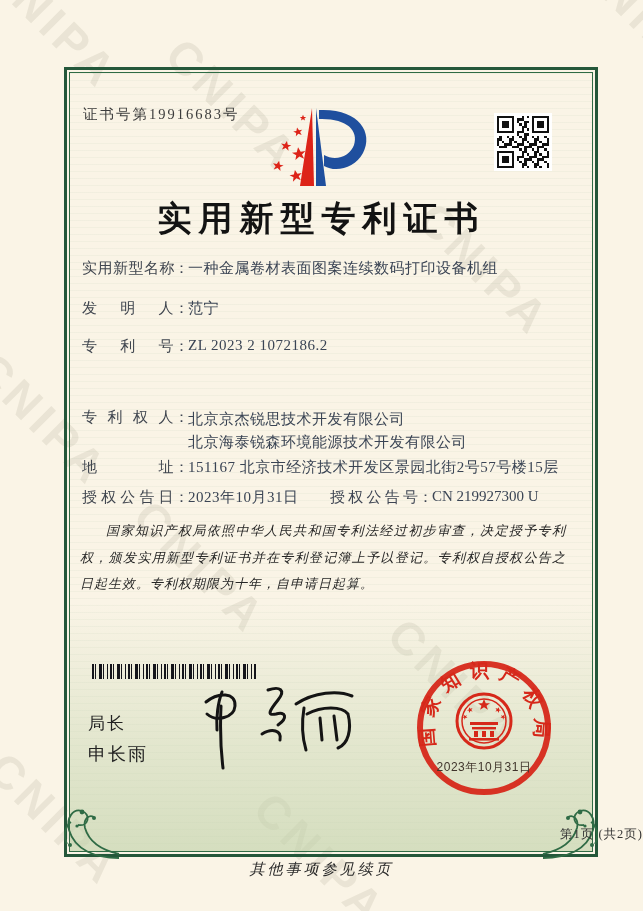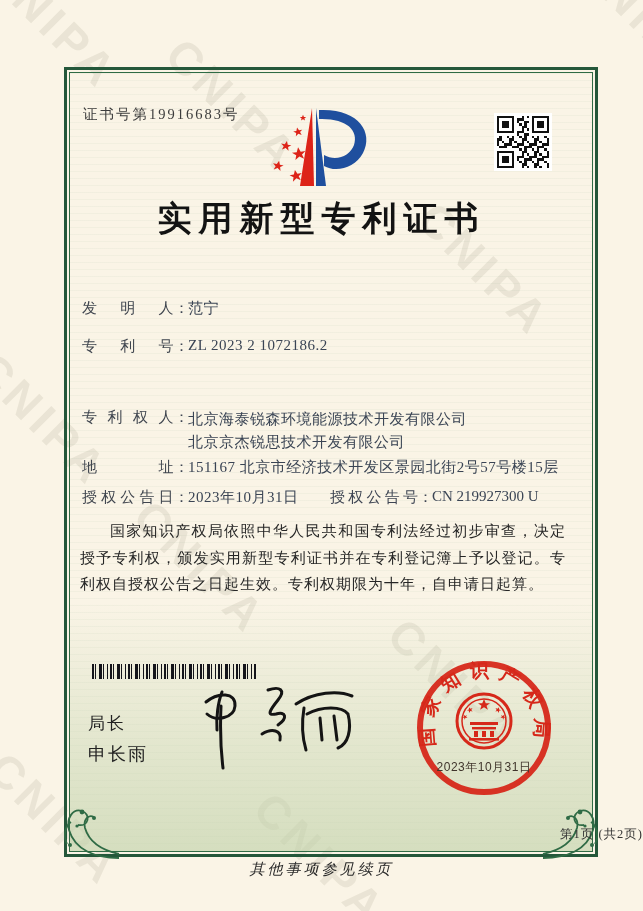--- a/index.html
+++ b/index.html
@@ -41,22 +41,22 @@
          white-space:nowrap;}
   .flabel{display:inline-block;width:92px;text-align:justify;text-align-last:justify;
           color:#40464f;vertical-align:top;}
   .colon{display:inline-block;width:14px;vertical-align:top;}
   .fvalue{display:inline-block;vertical-align:top;color:#3a4454;}
   .fvalue .line{display:block;line-height:23px;}
   .field2{position:absolute;left:330px;font-size:15px;color:#3e4553;white-space:nowrap;}
   .flabel2{display:inline-block;width:88px;text-align:justify;text-align-last:justify;}
 
   
-  .body-text{position:absolute;left:80px;top:518px;width:486px;font-size:15px;
-             line-height:26.5px;color:#262626;letter-spacing:1px;
+  .body-text{position:absolute;left:80px;top:518px;width:486px;font-size:13px;
+             line-height:26.5px;color:#262626;font-style:italic;letter-spacing:1px;
              text-align:justify;}
   .body-text p{margin:0;text-indent:2em;}
 
   .barcode{position:absolute;left:92px;top:664px;width:165px;height:15px;
      background:
       repeating-linear-gradient(90deg,#15151a 0 2px,rgba(0,0,0,0) 2px 3px,
         #15151a 3px 4px,rgba(0,0,0,0) 4px 7px,#15151a 7px 10px,rgba(0,0,0,0) 10px 11px,
         #15151a 11px 12px,rgba(0,0,0,0) 12px 15px,#15151a 15px 16px,rgba(0,0,0,0) 16px 18px);}
 
   .sig-title{position:absolute;left:88px;top:712px;font-size:17px;color:#222;
@@ -260,28 +260,31 @@
       <rect x="20" y="11" width="1" height="1" fill="#111"></rect>
       <rect x="20" y="14" width="1" height="1" fill="#111"></rect>
       <rect x="20" y="15" width="1" height="1" fill="#111"></rect>
       <rect x="20" y="16" width="1" height="1" fill="#111"></rect>
       <rect x="20" y="19" width="1" height="1" fill="#111"></rect>
       <rect x="20" y="20" width="1" height="1" fill="#111"></rect>
     </svg>
 
   <div class="title">实用新型专利证书</div>
 
+  <div class="field" style="top:259px">
+    <span class="flabel">实用新型名称</span><span class="colon">：</span><span class="fvalue">一种金属卷材表面图案连续数码打印设备机组</span>
+  </div>
   <div class="field" style="top:299px">
     <span class="flabel">发明人</span><span class="colon">：</span><span class="fvalue">范宁</span>
   </div>
   <div class="field" style="top:337px">
     <span class="flabel">专利号</span><span class="colon">：</span><span class="fvalue">ZL 2023 2 1072186.2</span>
   </div>
   <div class="field" style="top:408px">
-    <span class="flabel">专利权人</span><span class="colon">：</span><span class="fvalue"><span class="line">北京海泰锐森环境能源技术开发有限公司</span><span class="line">北京京杰锐思技术开发有限公司</span></span>
+    <span class="flabel">专利权人</span><span class="colon">：</span><span class="fvalue"><span class="line">北京京杰锐思技术开发有限公司</span><span class="line">北京海泰锐森环境能源技术开发有限公司</span></span>
   </div>
   <div class="field" style="top:458px">
     <span class="flabel">地址</span><span class="colon">：</span><span class="fvalue">151167 北京市经济技术开发区景园北街2号57号楼15层</span>
   </div>
   <div class="field" style="top:488px">
     <span class="flabel">授权公告日</span><span class="colon">：</span><span class="fvalue">2023年10月31日</span>
   </div>
   <div class="field2" style="top:488px">
     <span class="flabel2">授权公告号</span><span class="colon">：</span><span class="fvalue">CN 219927300 U</span>
   </div>

